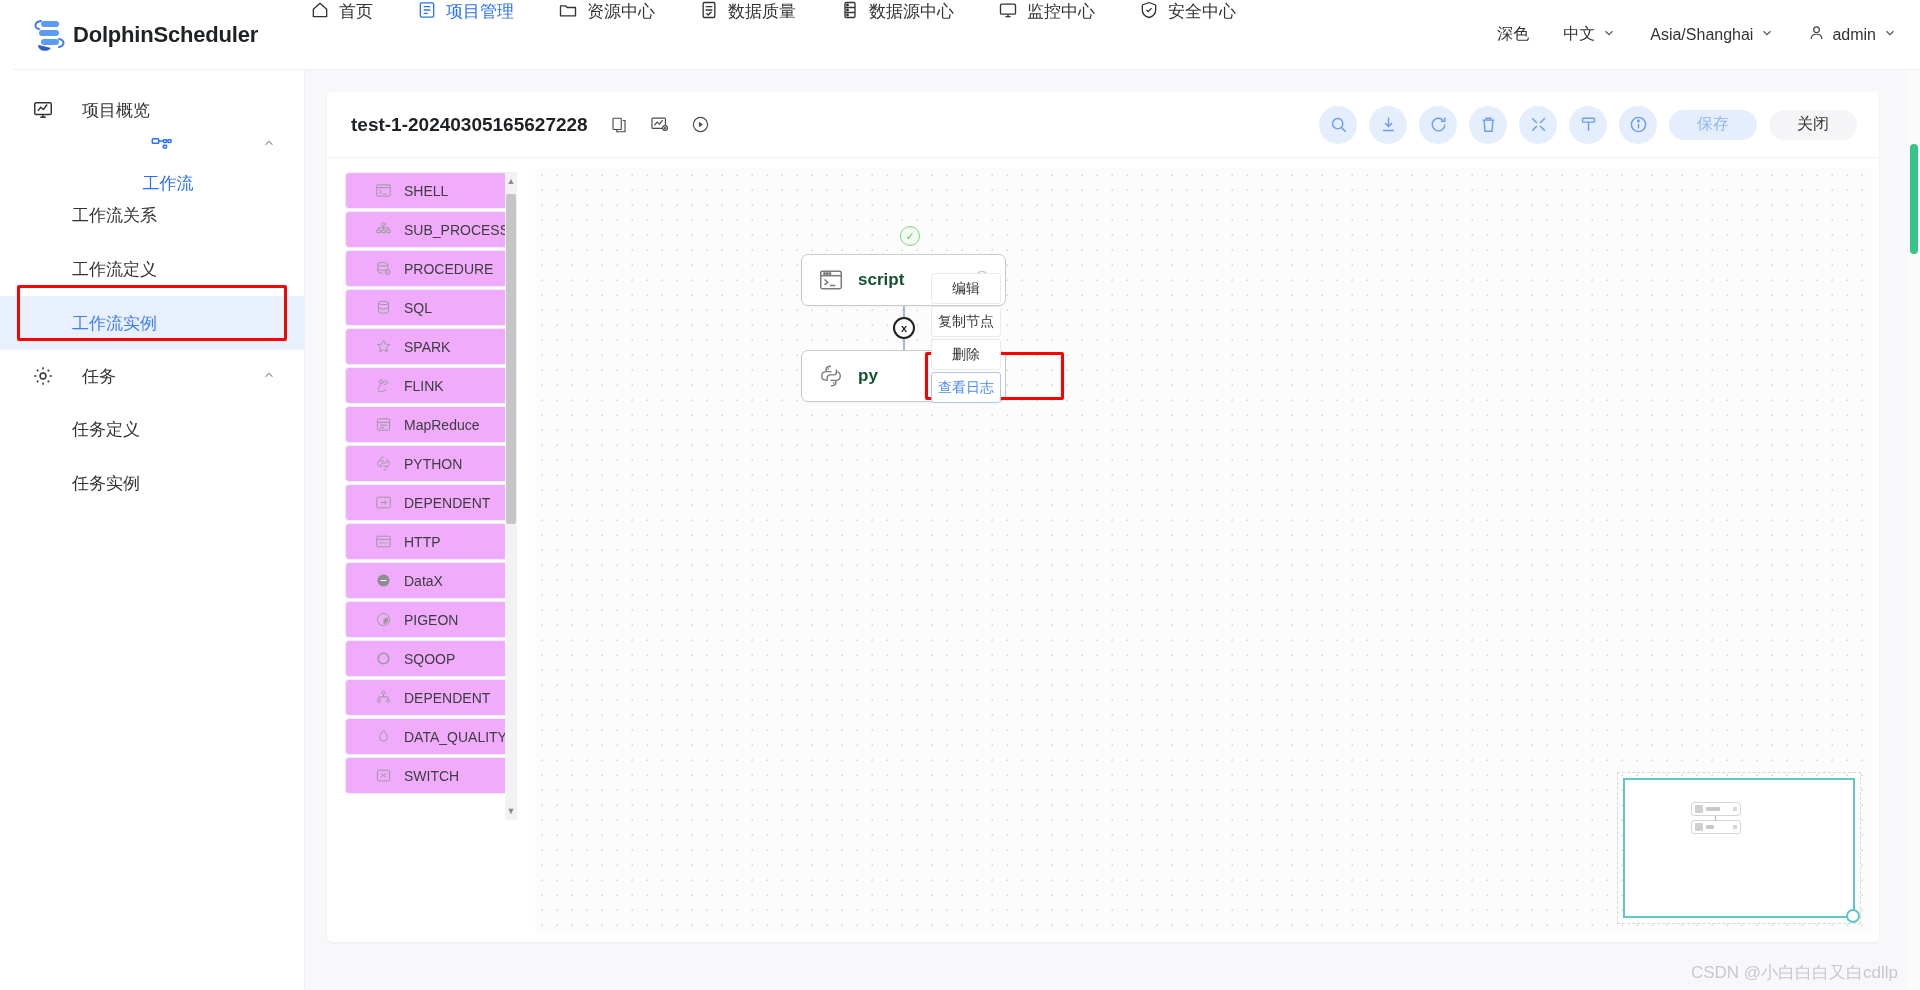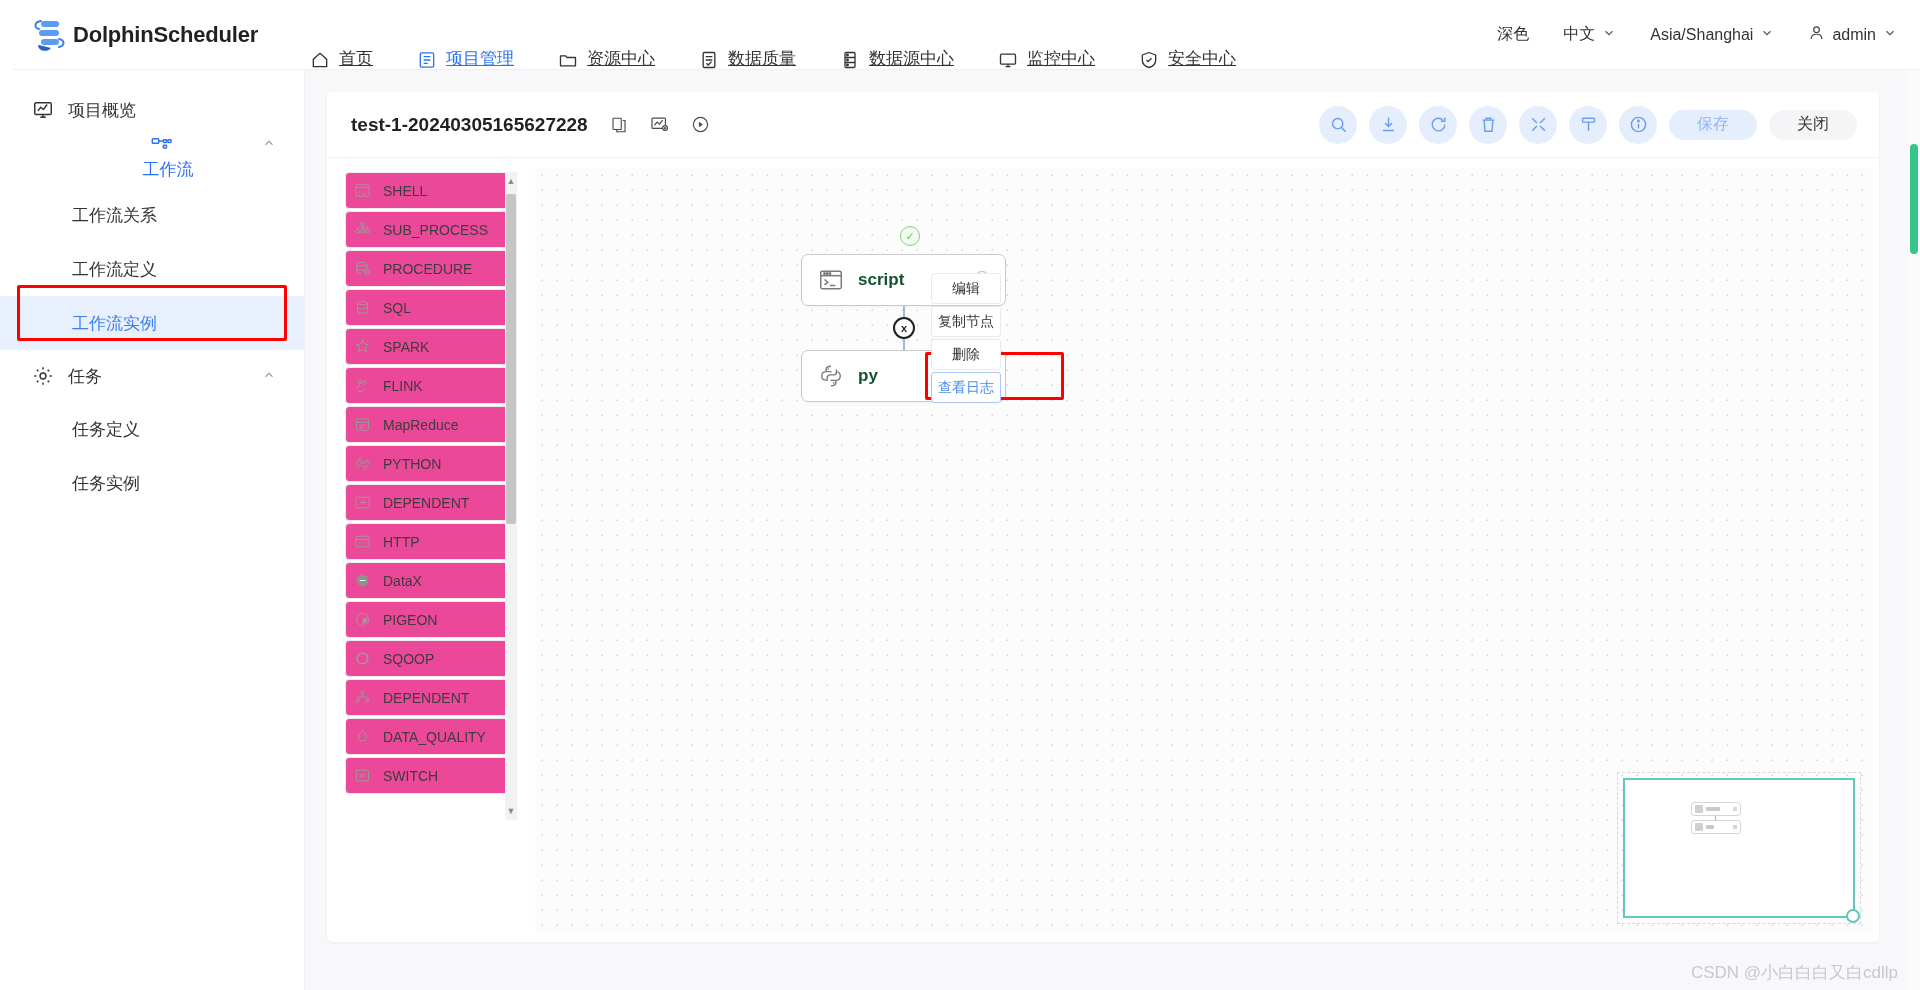--- a/index.html
+++ b/index.html
@@ -14,42 +14,41 @@
   .topnav {
     position: absolute; left: 13px; top: 0; width: 1920px; height: 70px;
     background: #fff; border-bottom: 1px solid #efeff5;
     display: flex; align-items: center;
   }
   .brand { display: flex; align-items: center; margin-left: 16px; }
   .brand-logo { width: 40px; height: 40px; flex: none; }
   .brand-text { font-size: 22px; font-weight: 700; color: #1f2225; margin-left: 4px; letter-spacing: -0.2px; }
   .navitems { display: flex; align-items: center; margin-left: 30px; }
   .navitem {
-    display: flex; align-items: flex-end; gap: 9px;
+    display: flex; align-items: flex-start; gap: 9px;
     padding: 0 22px; height: 70px; font-size: 17px; color: #333;
     cursor: pointer;
-    text-decoration: underline;
   }
   .navitem.active { color: #2a72f5; }
   .navitem svg { display: block; }
   .nav-right { margin-left: auto; display: flex; align-items: center; gap: 6px; padding-right: 22px; }
   .nav-right .ritem {
     display: flex; align-items: center; gap: 7px; font-size: 16px; color: #333;
     padding: 0 14px; height: 70px; cursor: pointer;
   }
   .chev { display: inline-block; }
 
   
   .sidebar {
     position: absolute; left: 0; top: 70px; width: 305px; height: 920px;
     background: #fff; border-right: 1px solid #efeff5; padding-top: 14px;
   }
   .side-group-head {
     display: flex; align-items: center; height: 52px; padding: 0 0 0 32px;
-    font-size: 17px; color: #333; cursor: pointer; position: relative;
+    font-size: 17px; color: #333; cursor: pointer; position: relative; gap: 14px;
   }
   .side-group-head.active { color: #2a72f5; flex-direction: column; }
   .side-group-head .ic { width: 22px; height: 22px; margin-right: 14px; flex: none; }
   .side-group-head .caret { position: absolute; right: 28px; color: #999; font-size: 12px; }
   .side-sub {
     display: flex; align-items: center; height: 54px; padding-left: 72px;
     font-size: 17px; color: #333; cursor: pointer;
   }
   .side-sub.selected { background: #e9f0fd; color: #3d7ef0; }
   .redbox {
@@ -86,22 +85,22 @@
   
   .designer { display: flex; height: 784px; position: relative; }
   .tasklist {
     width: 200px; padding: 14px 0 0 18px; position: relative;
   }
   .tasklist-inner {
     width: 172px; height: 648px; overflow: hidden; position: relative;
   }
   .task-item {
     width: 168px; height: 37px; border: 1px solid #ededf0; border-radius: 4px;
-    display: flex; align-items: center; padding-left: 8px; margin-bottom: 2px;
-    font-size: 14px; color: #3d3d3d; background: #ec4899; cursor: grab;
+    display: flex; align-items: center; padding-left: 29px; margin-bottom: 2px;
+    font-size: 14px; color: #3d3d3d; background: #f0abfc; cursor: grab;
   }
   .task-item .tic { width: 17px; height: 17px; margin-right: 12px; flex: none; color: #9a9a9a; }
   .tl-scrollbar {
     position: absolute; right: 10px; top: 14px; width: 12px; height: 648px;
     background: #f2f2f2; border-radius: 2px;
   }
   .tl-thumb { position: absolute; left: 1px; top: 22px; width: 10px; height: 330px; background: #c5c5c5; border-radius: 2px; cursor: pointer;}
   .tl-arrow { position: absolute; left: 0; width: 12px; height: 14px; display: flex; align-items: center; justify-content: center; color: #8a8a8a; font-size: 9px; cursor: pointer;}
 
   .canvas {

